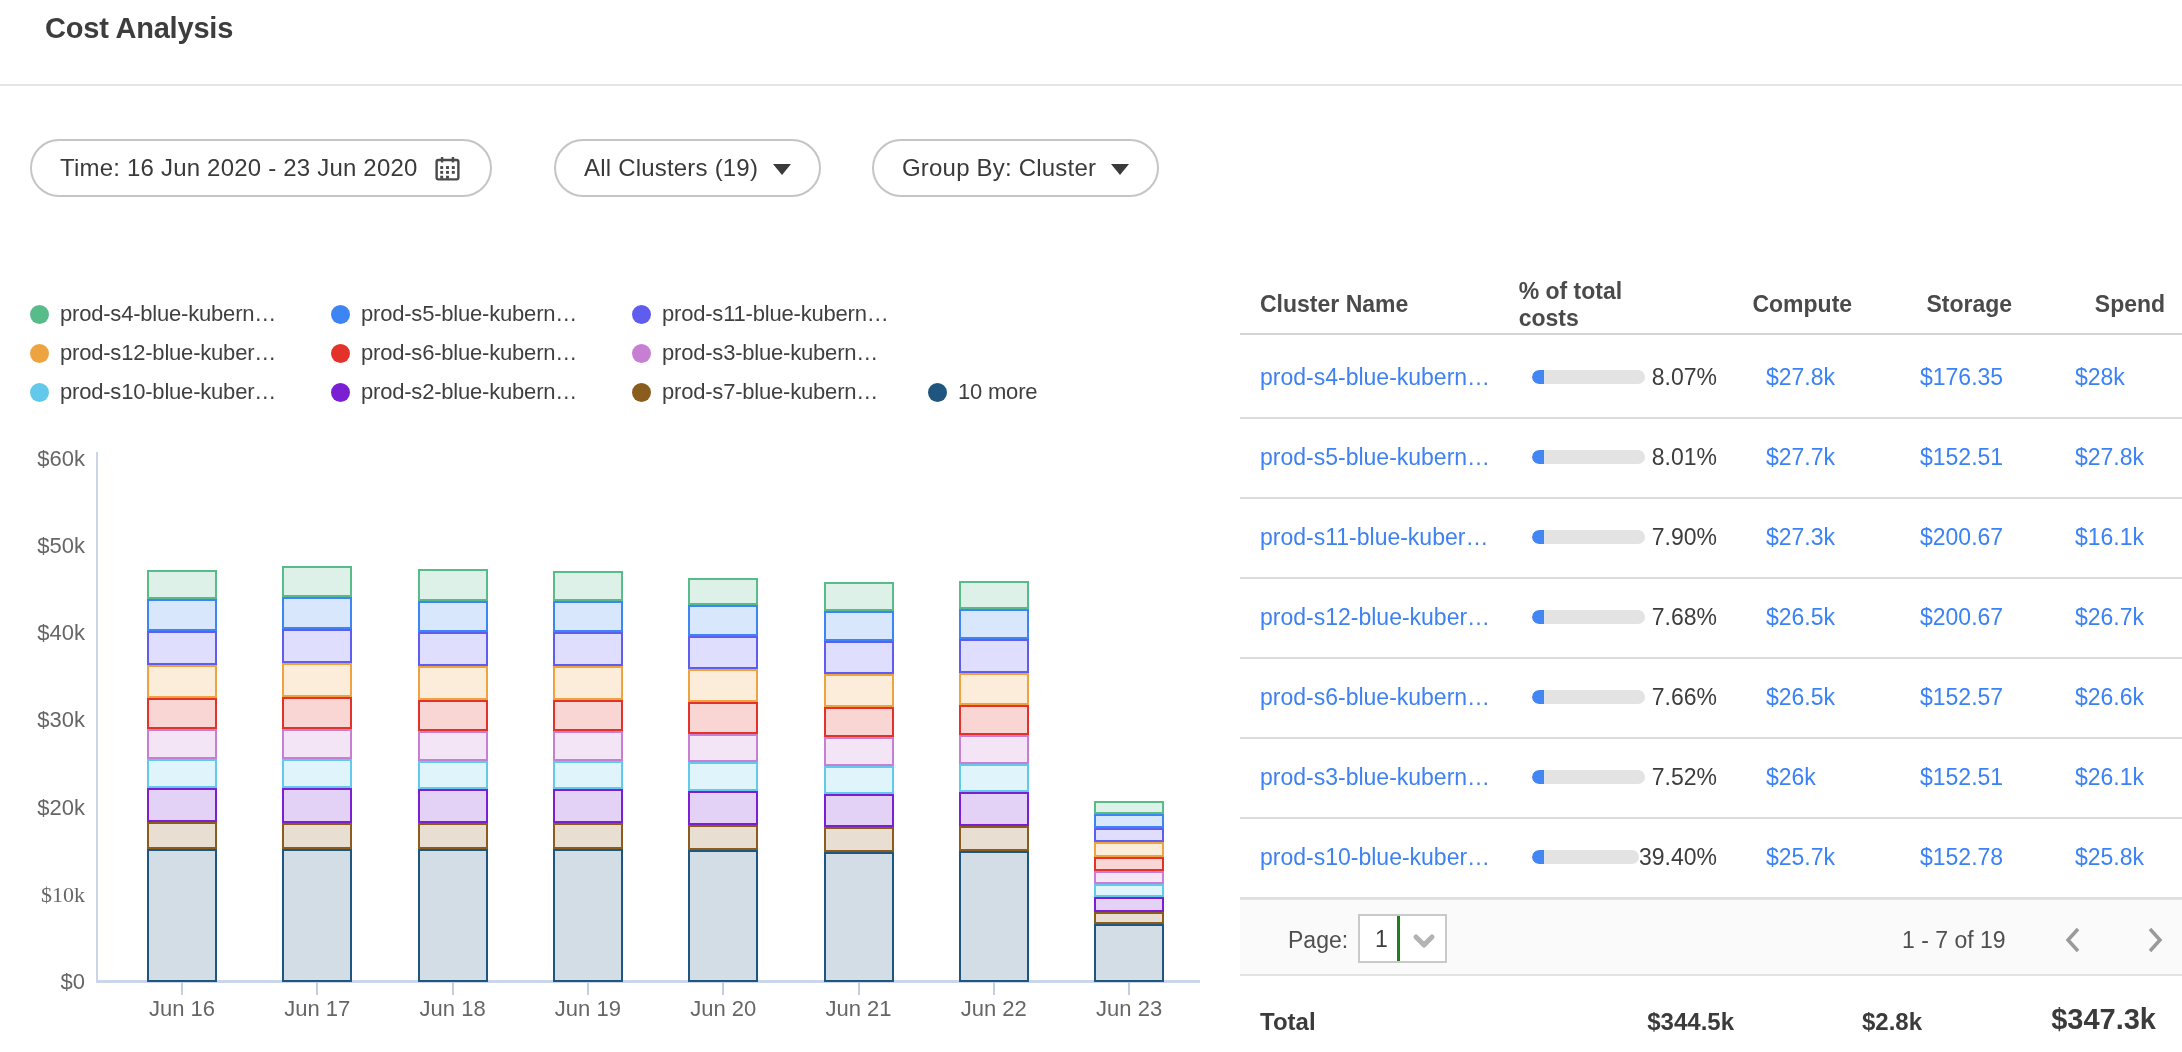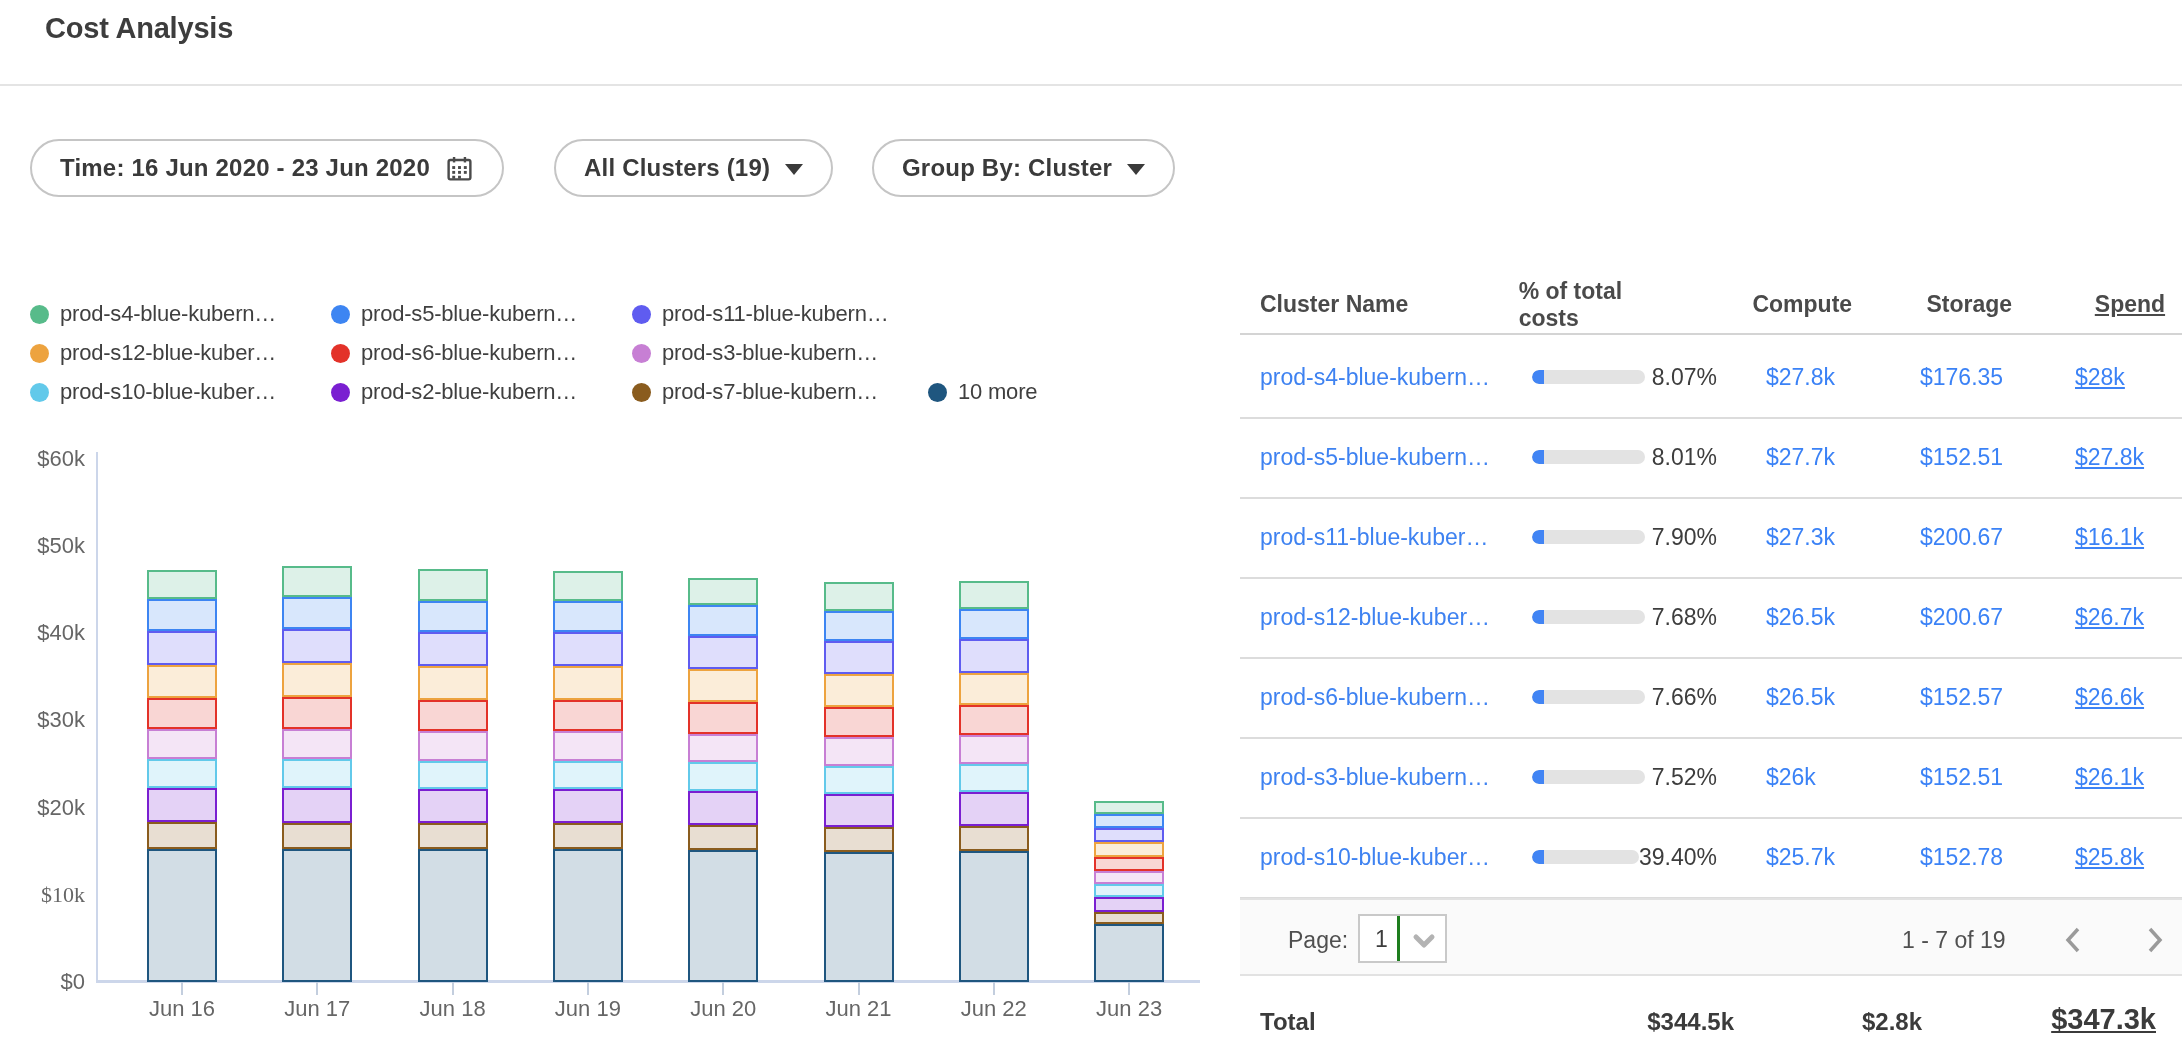--- a/index.html
+++ b/index.html
@@ -1,40 +1,40 @@
 <!DOCTYPE html>
 <html><head>
 <meta charset="utf-8">
 <style>
   html,body{margin:0;padding:0;width:2182px;height:1052px;background:#fff;overflow:hidden;
     font-family:"Liberation Sans",sans-serif;}
   #page-title{position:absolute;left:45px;top:12px;font-size:29px;font-weight:600;color:#3d3d3d;letter-spacing:-0.2px;}
   #top-divider{position:absolute;left:0;top:84px;width:2182px;height:2px;background:#e4e4e4;}
   .pill{position:absolute;top:139px;height:58px;border:2px solid #c5c5c5;border-radius:30px;
-    display:flex;align-items:center;gap:15px;padding:0 28px;font-size:24px;font-weight:700;color:#3a3a3a;background:#fff;box-sizing:border-box;letter-spacing:0.2px;}
+    display:flex;align-items:center;gap:15px;padding:0 28px;font-size:24px;font-weight:400;color:#3a3a3a;background:#fff;box-sizing:border-box;letter-spacing:0.2px;}
   .caret{width:0;height:0;border-left:9px solid transparent;border-right:9px solid transparent;border-top:11px solid #3a3a3a;margin-top:2px;}
   #legend{position:absolute;left:30px;top:303px;display:grid;grid-template-columns:301px 301px 296px 1fr;row-gap:17px;}
   .legend-item{display:flex;align-items:center;gap:11px;height:22px;}
   .legend-dot{width:19px;height:19px;border-radius:50%;flex:none;}
   .legend-label{font-size:22px;color:#3f3f3f;white-space:nowrap;letter-spacing:-0.2px;}
   .ylab{position:absolute;width:85px;text-align:right;font-size:22px;color:#666;}
   .xlab{position:absolute;width:140px;text-align:center;font-size:22px;color:#666;}
   .tick{position:absolute;width:2px;height:13px;background:#c3cede;}
   #axis-y{position:absolute;left:96px;top:452px;width:2px;height:530px;background:#ccd6ea;}
   #axis-x{position:absolute;left:96px;top:980px;width:1104px;height:3px;background:#ccd6ea;}
   .bar{position:absolute;width:70px;display:flex;flex-direction:column;}
   .seg{box-sizing:border-box;border-style:solid;border-width:2px;width:100%;}
   
   #table{position:absolute;left:1240px;top:0;width:942px;}
   .trow{position:absolute;left:0;width:942px;display:flex;align-items:center;}
   .col-name{width:292px;box-sizing:border-box;padding-left:20px;overflow:hidden;text-overflow:ellipsis;white-space:nowrap;}
   .col-pct{width:185px;display:flex;align-items:center;justify-content:space-between;}
   .col-compute{width:203px;box-sizing:border-box;padding-left:49px;}
   .col-storage{width:155px;}
-  .col-spend{width:107px;text-decoration:underline;}
+  .col-spend{width:107px;}
   .th{font-size:23px;font-weight:600;color:#4a4a4a;}
   .cell{font-size:23px;color:#3b82f6;}
   .link{font-size:23px;color:#3e82f1;}
   .pctbar{width:113px;height:14px;border-radius:7px;background:#e3e3e3;position:relative;overflow:hidden;}
   .pctfill{position:absolute;left:0;top:0;height:14px;width:12px;background:#4285f4;border-radius:7px 0 0 7px;}
   .pcttext{font-size:23px;color:#3d3d3d;}
   #pagebar{position:absolute;left:1240px;top:898px;width:942px;height:78px;background:#fafafa;
     border-top:2px solid #e2e2e2;border-bottom:2px solid #e2e2e2;box-sizing:border-box;}
   #page-label{position:absolute;left:48px;top:27px;font-size:23px;color:#4f4f4f;}
   #page-select{position:absolute;left:118px;top:14px;width:89px;height:49px;background:#fff;border:2px solid #c9c9c9;box-sizing:border-box;}
@@ -357,14 +357,14 @@
   </svg>
   <svg class="navchev" style="left:905px;" width="20" height="26" viewBox="0 0 20 26">
     <polyline points="5,2 15,13 5,24" fill="none" stroke="#9a9a9a" stroke-width="3.5"></polyline>
   </svg>
 </div>
 
 <div id="total-row">
   <span class="total-cell" style="left:20px;">Total</span>
   <span class="total-cell" style="right:448px;">$344.5k</span>
   <span class="total-cell" style="right:260px;">$2.8k</span>
-  <span class="total-cell" id="total-spend" style="right:26px;text-decoration:underline;">$347.3k</span>
+  <span class="total-cell" id="total-spend" style="right:26px;">$347.3k</span>
 </div>
 
 </body></html>

